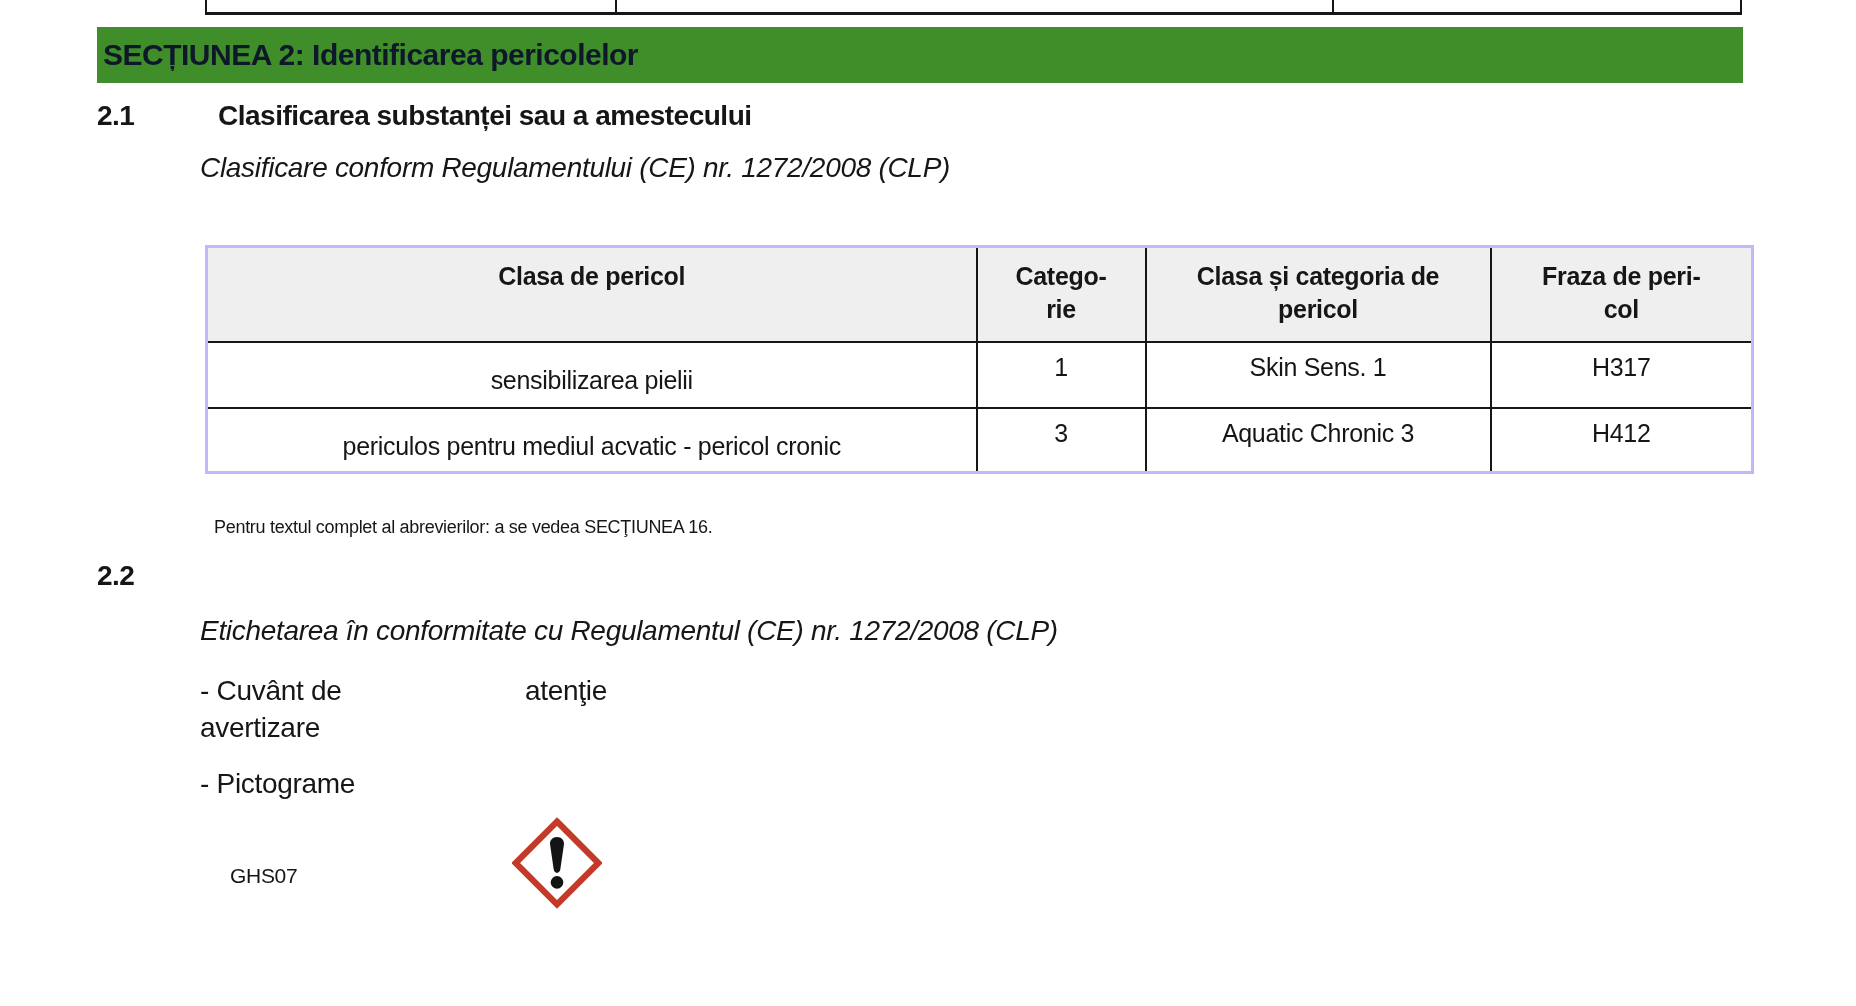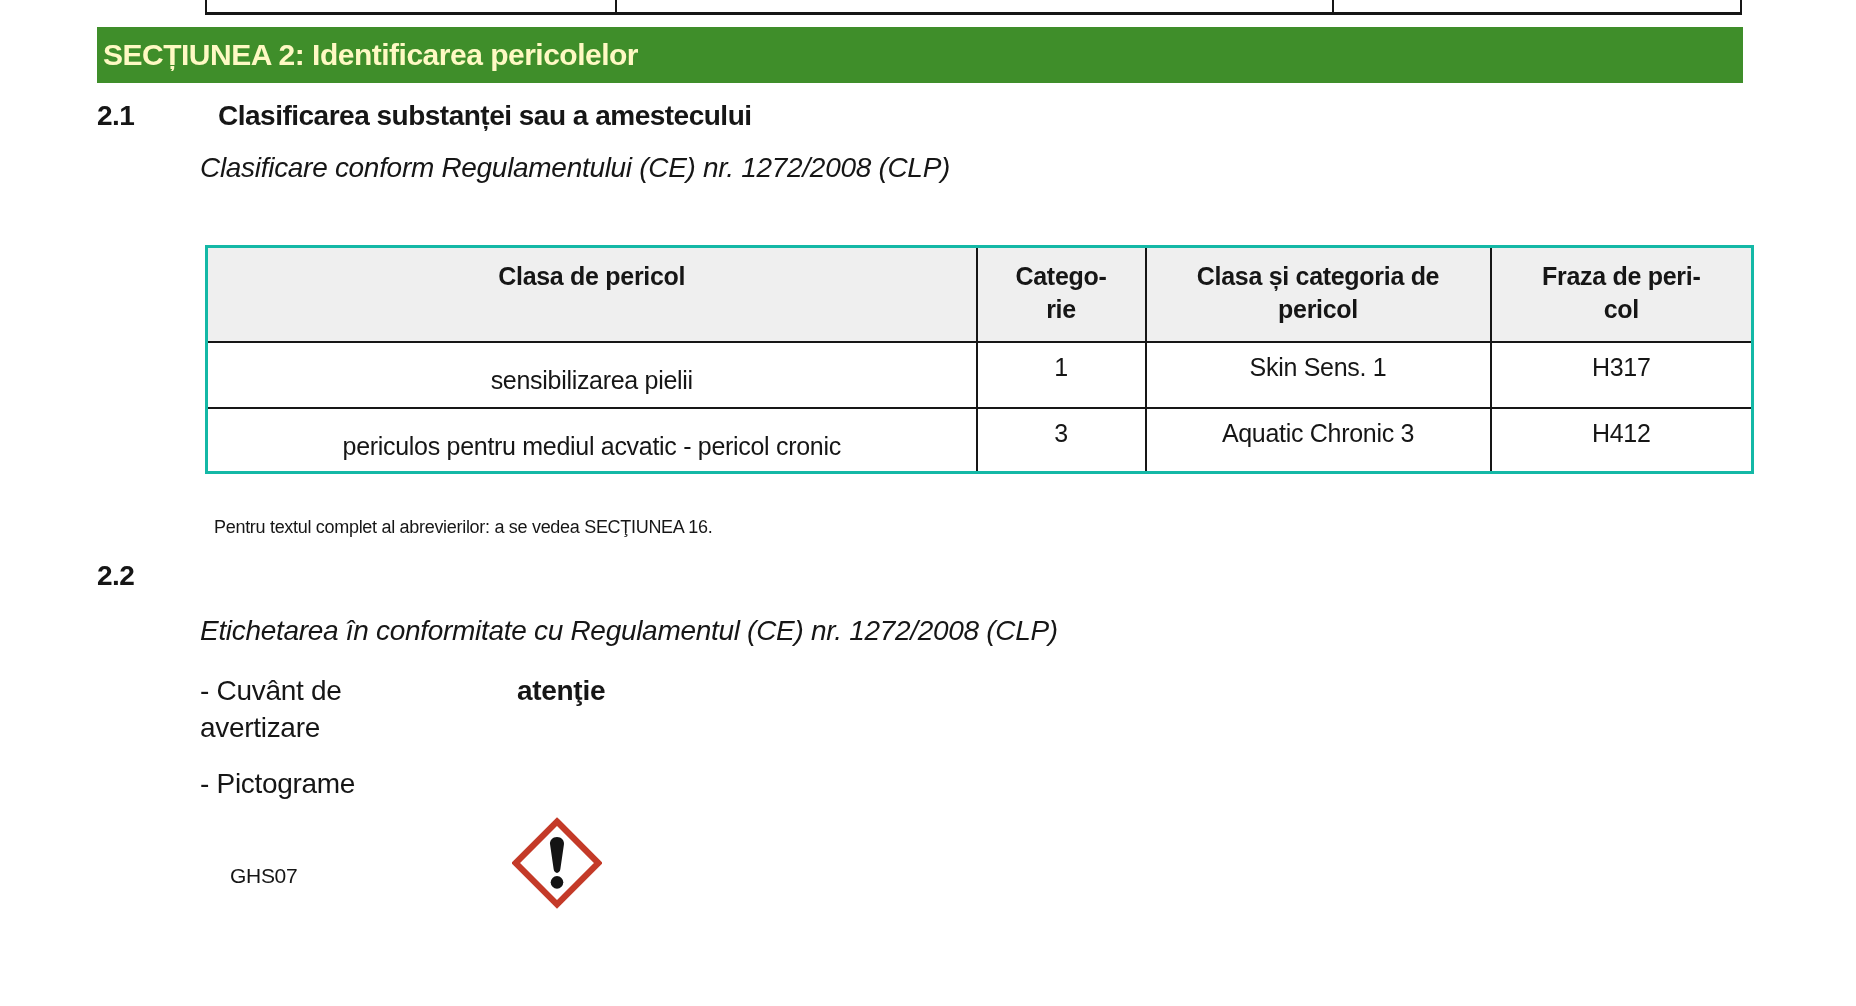--- a/index.html
+++ b/index.html
@@ -29,21 +29,21 @@
     height: 100%;
   }
   .top-table .tt-cell:last-child { border-right: 2px solid #161616; }
 
   
   .banner {
     position: absolute;
     left: 97px; top: 27px;
     width: 1646px; height: 56px;
     background: #3f8e2a;
-    color: #fef9c3;
+    color: #0f172a;
     font-size: 30px;
     font-weight: bold;
     line-height: 56px;
     padding-left: 6px;
     letter-spacing: -0.5px;
     box-sizing: border-box;
     white-space: nowrap;
   }
 
   
@@ -68,21 +68,21 @@
     font-style: italic;
   }
 
   
   .hazard-table {
     position: absolute;
     left: 205px; top: 245px;
     border-collapse: collapse;
     table-layout: fixed;
     width: 1546px;
-    border: 3px solid #14b8a6;
+    border: 3px solid #c4b5fd;
   }
   .hazard-table th, .hazard-table td {
     border: 2px solid #161616;
     text-align: center;
     vertical-align: top;
     font-size: 25px;
     line-height: 33px;
     box-sizing: border-box;
     overflow: hidden;
   }
@@ -108,21 +108,21 @@
 
   
   .signal-row {
     position: absolute;
     left: 200px; top: 672px;
     width: 760px;
     font-size: 28px;
     line-height: 37px;
   }
   .signal-label { width: 255px; }
-  .signal-value { position: absolute; left: 317px; top: 0; white-space: nowrap; font-weight: bold; }
+  .signal-value { position: absolute; left: 325px; top: 0; white-space: nowrap; }
 
   .picto-label {
     position: absolute;
     left: 200px; top: 766px;
     font-size: 28px;
     line-height: 36px;
   }
   .ghs-code {
     position: absolute;
     left: 230px; top: 836px;

